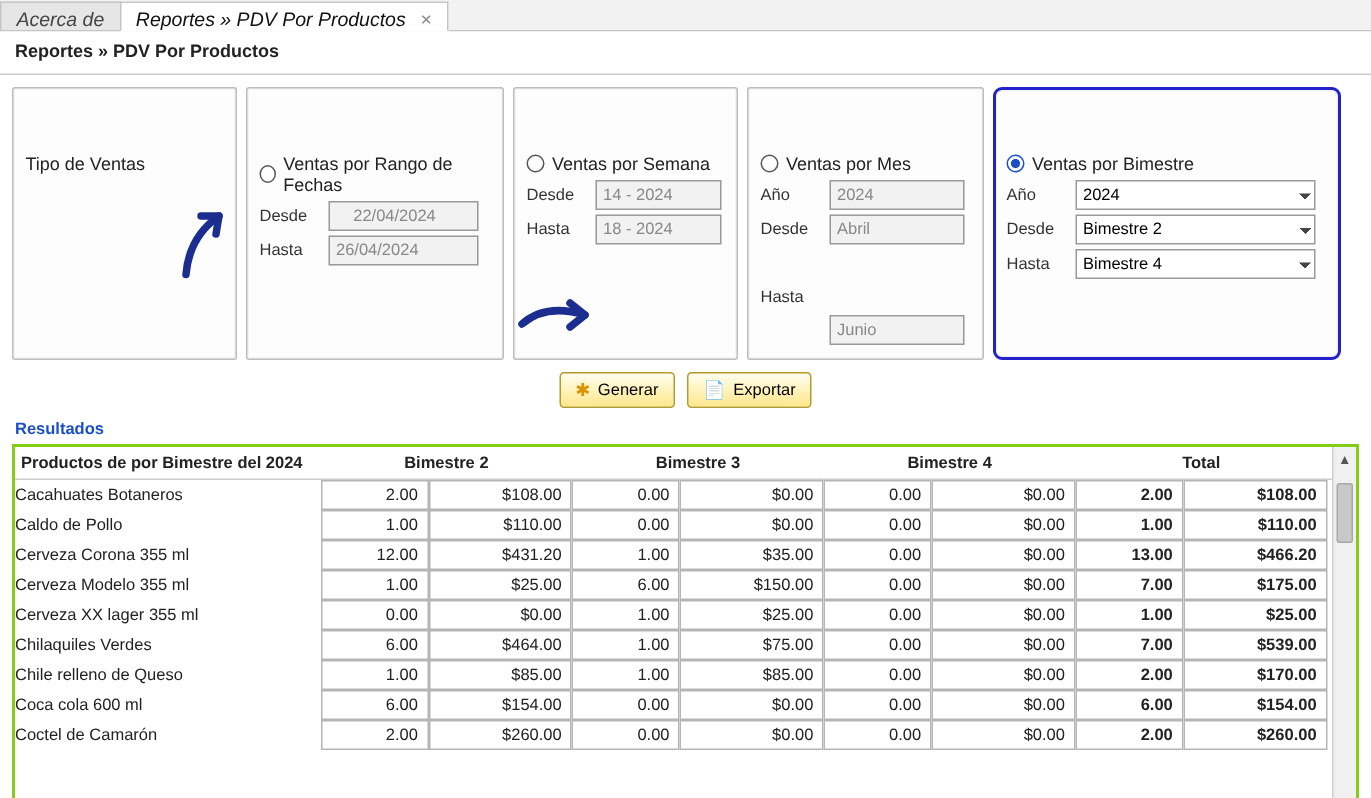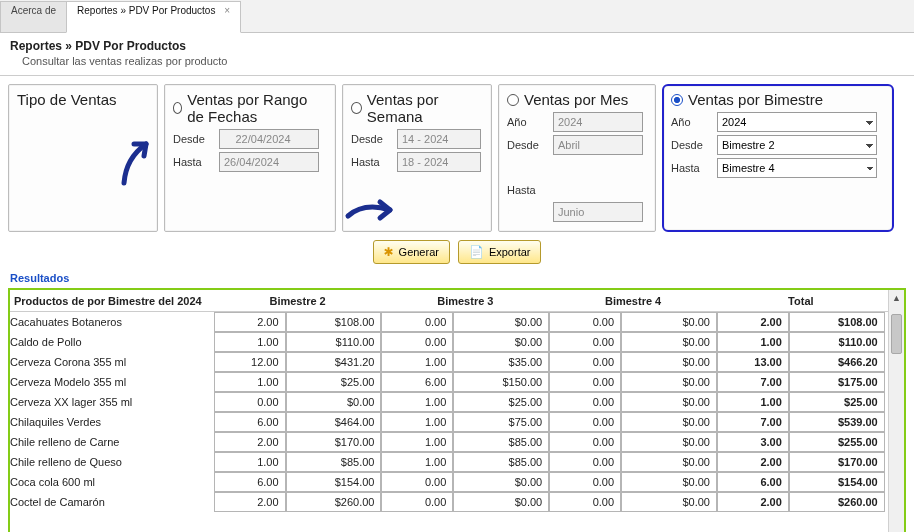--- a/index.html
+++ b/index.html
@@ -13,28 +13,29 @@
     position: relative;
   }
   
   .tabstrip {
     display: flex; align-items: flex-end;
     background: #f2f2f2;
     border-bottom: 1px solid #c5c5c5;
     padding-top: 0;
   }
   .tab {
-    padding: 3px 10px 16px 10px;
-    font-size: 10px;
+    padding: 3px 10px 0 10px;
+    font-size: 13px;
     background: #e6e6e6;
     border: 1px solid #c5c5c5;
     border-bottom: none;
     margin-right: -1px;
     color: #444;
     cursor: pointer;
+    font-style: italic;
   }
   .tab.active {
     background: #fff;
     border-bottom: 1px solid #fff;
     position: relative; top: 1px;
     color: #111;
   }
   .tab .close { margin-left: 6px; color: #888; }
   
   .header {
@@ -55,22 +56,22 @@
     background: #fdfdfd;
     box-shadow: 0 0 0 1px #f3f3f3 inset;
     border-radius: 2px;
   }
   .panel.highlight {
     border: 2px solid #2222cc;
     border-radius: 6px;
     padding: 5px 7px;
   }
   .panel .grp-title {
-    font-size: 15px; color: #222; margin-bottom: 4px;
-    display: flex; align-items: center; gap: 5px;
+    font-size: 12px; color: #222; margin-bottom: 4px;
+    display: flex; align-items: center; gap: 5px; margin-top: 37px;
   }
   .panel .grp-title.radio::before {
     content: ""; width: 10px; height: 10px; border: 1px solid #555; border-radius: 50%;
     display: inline-block; background: #fff;
   }
   .panel .grp-title.radio.selected::before {
     background: radial-gradient(circle, #1a4fc7 0 40%, #fff 45% 100%);
     border-color: #1a4fc7;
   }
   .fldrow { display: flex; align-items: center; margin: 3px 0; gap: 6px; }
@@ -142,21 +143,20 @@
     <span>Acerca de</span>
   </div>
   <div class="tab active">
     <span>Reportes » PDV Por Productos</span>
     <span class="close">×</span>
   </div>
 </div>
 
 <div class="header">
   <div class="title">Reportes » PDV Por Productos</div>
-  <div class="subtitle">Consultar las ventas realizas por producto</div>
 </div>
 
 <div class="filters">
 
   <div class="panel" style="width:150px">
     <div class="grp-title">Tipo de Ventas</div>
   </div>
 
   <div class="panel" style="width:172px">
     <div class="grp-title radio">
@@ -315,32 +315,20 @@
           <td class="cell colAmt"><input class="valbox" readonly="" value="$464.00" style=""></td>
           <td class="cell colQty"><input class="valbox" readonly="" value="1.00" style=""></td>
           <td class="cell colAmt"><input class="valbox" readonly="" value="$75.00" style=""></td>
           <td class="cell colQty"><input class="valbox" readonly="" value="0.00" style=""></td>
           <td class="cell colAmt"><input class="valbox" readonly="" value="$0.00" style=""></td>
           <td class="cell colQty"><input class="valbox total" readonly="" value="7.00" style=""></td>
           <td class="cell colAmt"><input class="valbox total" readonly="" value="$539.00" style=""></td>
           <td style="width: 16px;"></td>
         </tr>
         <tr>
-          <td class="rowlabel colName">Chile relleno de Carne</td>
-          <td class="cell colQty"><input class="valbox" readonly="" value="2.00" style=""></td>
-          <td class="cell colAmt"><input class="valbox" readonly="" value="$170.00" style=""></td>
-          <td class="cell colQty"><input class="valbox" readonly="" value="1.00" style=""></td>
-          <td class="cell colAmt"><input class="valbox" readonly="" value="$85.00" style=""></td>
-          <td class="cell colQty"><input class="valbox" readonly="" value="0.00" style=""></td>
-          <td class="cell colAmt"><input class="valbox" readonly="" value="$0.00" style=""></td>
-          <td class="cell colQty"><input class="valbox total" readonly="" value="3.00" style=""></td>
-          <td class="cell colAmt"><input class="valbox total" readonly="" value="$255.00" style=""></td>
-          <td style="width: 16px;"></td>
-        </tr>
-        <tr>
           <td class="rowlabel colName">Chile relleno de Queso</td>
           <td class="cell colQty"><input class="valbox" readonly="" value="1.00" style=""></td>
           <td class="cell colAmt"><input class="valbox" readonly="" value="$85.00" style=""></td>
           <td class="cell colQty"><input class="valbox" readonly="" value="1.00" style=""></td>
           <td class="cell colAmt"><input class="valbox" readonly="" value="$85.00" style=""></td>
           <td class="cell colQty"><input class="valbox" readonly="" value="0.00" style=""></td>
           <td class="cell colAmt"><input class="valbox" readonly="" value="$0.00" style=""></td>
           <td class="cell colQty"><input class="valbox total" readonly="" value="2.00" style=""></td>
           <td class="cell colAmt"><input class="valbox total" readonly="" value="$170.00" style=""></td>
           <td style="width: 16px;"></td>

